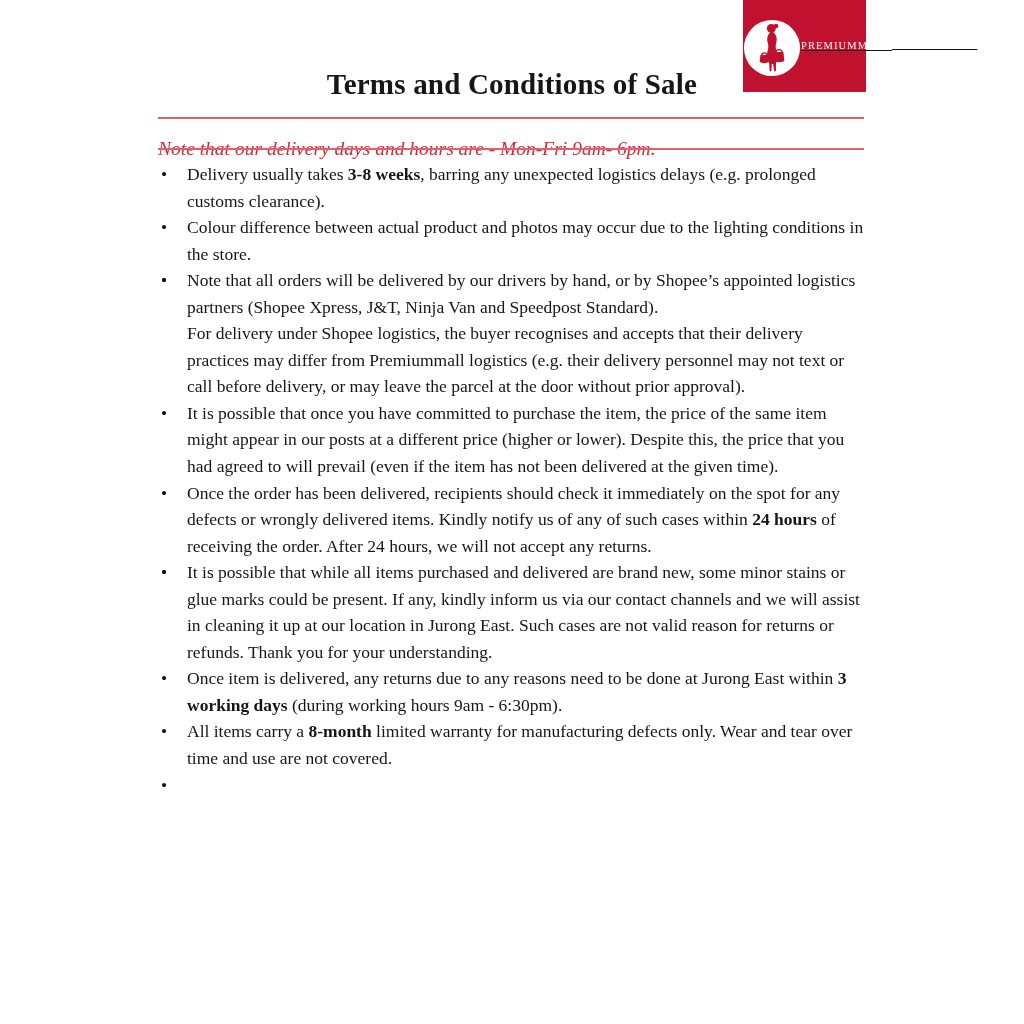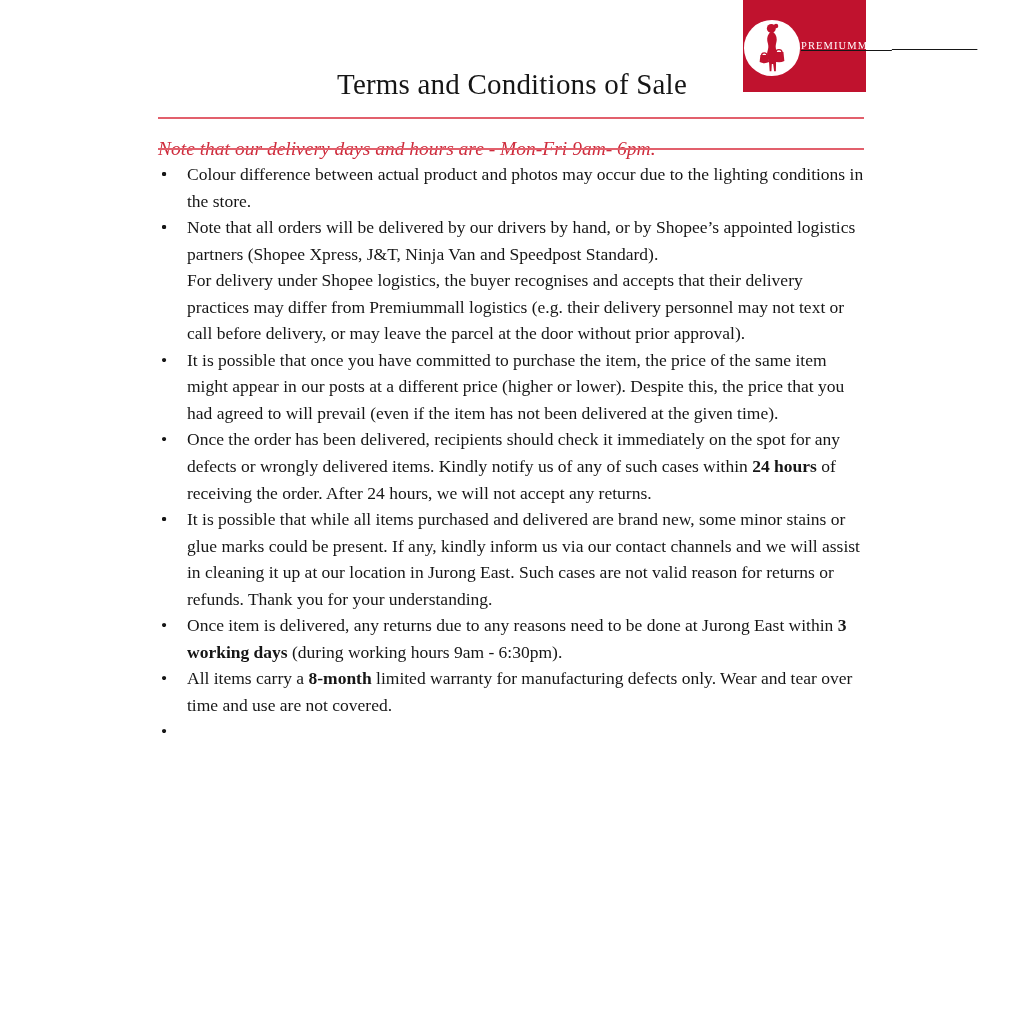--- a/index.html
+++ b/index.html
@@ -10,21 +10,21 @@
   }
   *{margin:0;padding:0;box-sizing:border-box;}
   html,body{width:1024px;height:1024px;background:#ffffff;}
   .page{
     position:relative;width:1024px;height:1024px;background:#fff;
     font-family:"Liberation Serif","DejaVu Serif",serif;color:var(--text-color);
     overflow:hidden;
   }
   .page-title{
     position:absolute;top:68px;left:0;width:1024px;text-align:center;
-    font-size:29px;font-weight:normal;letter-spacing:0.2px;
+    font-size:29px;font-weight:bold;letter-spacing:0.2px;
   }
   .logo{
     position:absolute;left:743px;top:0;width:123px;height:92px;
     background:var(--accent-red);display:flex;flex-direction:row;align-items:center;text-decoration:underline;
   }
   .logo-circle{margin-top:4px;width:58px;height:58px;line-height:0;}
   .logo-circle svg{width:58px;height:58px;display:block;}
   .sil{fill:var(--accent-red);}
   .sil-stroke{fill:none;stroke:var(--accent-red);stroke-width:1.4;}
   .logo-name{
@@ -74,21 +74,21 @@
     </div>
     <div class="logo-name">PREMIUMMALL</div>
     <div class="logo-tagline">LUXURY MADE AFFORDABLE</div>
   </div>
 
   <div class="rule rule-top"></div>
   <div class="notice">Note that our delivery days and hours are - Mon-Fri 9am- 6pm.</div>
   <div class="rule rule-bottom"></div>
 
   <ul class="terms-list">
-      <li><span class="marker">•</span></li>
+      <li><span class="marker">•</span><span class="li-text">Delivery usually takes <strong>3-8 weeks</strong>, barring any unexpected logistics delays (e.g. prolonged customs clearance).</span></li>
       <li><span class="marker">•</span><span class="li-text">Colour difference between actual product and photos may occur due to the lighting conditions in the store.</span></li>
       <li><span class="marker">•</span></li>
       <li><span class="marker">•</span><span class="li-text">Note that all orders will be delivered by our drivers by hand, or by Shopee’s appointed logistics partners (Shopee Xpress, J&amp;T, Ninja Van and Speedpost Standard).<br>For delivery under Shopee logistics, the buyer recognises and accepts that their delivery practices may differ from Premiummall logistics (e.g. their delivery personnel may not text or call before delivery, or may leave the parcel at the door without prior approval).</span></li>
       <li><span class="marker">•</span><span class="li-text">It is possible that once you have committed to purchase the item, the price of the same item might appear in our posts at a different price (higher or lower). Despite this, the price that you had agreed to will prevail (even if the item has not been delivered at the given time).</span></li>
       <li><span class="marker">•</span><span class="li-text">Once the order has been delivered, recipients should check it immediately on the spot for any defects or wrongly delivered items. Kindly notify us of any of such cases within <strong>24 hours</strong> of receiving the order. After 24 hours, we will not accept any returns.</span></li>
       <li><span class="marker">•</span></li>
       <li><span class="marker">•</span><span class="li-text">It is possible that while all items purchased and delivered are brand new, some minor stains or glue marks could be present. If any, kindly inform us via our contact channels and we will assist in cleaning it up at our location in Jurong East. Such cases are not valid reason for returns or refunds. Thank you for your understanding.</span></li>
       <li><span class="marker">•</span><span class="li-text">Once item is delivered, any returns due to any reasons need to be done at Jurong East within <strong>3 working days</strong> (during working hours 9am - 6:30pm).</span></li>
       <li><span class="marker">•</span><span class="li-text">All items carry a <strong>8-month</strong> limited warranty for manufacturing defects only. Wear and tear over time and use are not covered.</span></li>
       <li><span class="marker">•</span></li>

